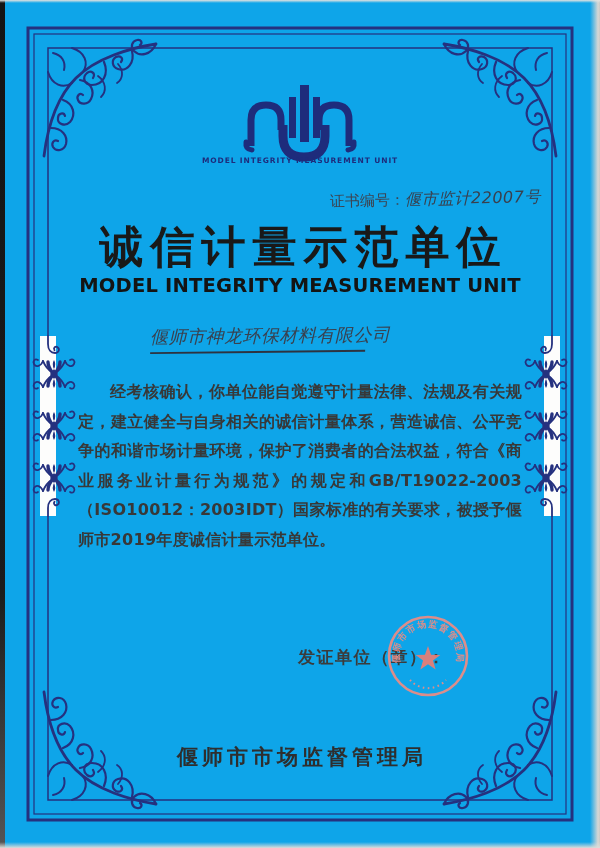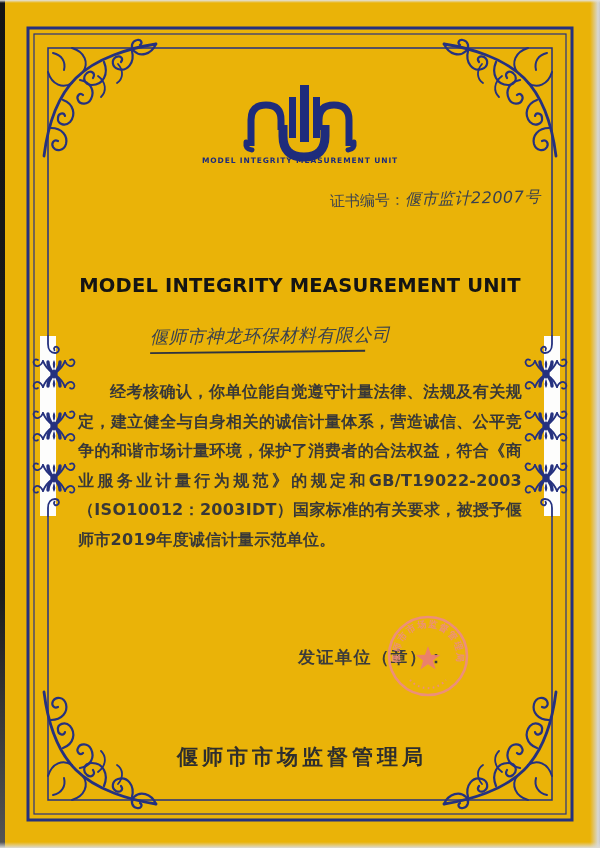--- a/index.html
+++ b/index.html
@@ -1,17 +1,17 @@
 <!DOCTYPE html>
 <html><head>
 <meta charset="utf-8">
 <style>
   html,body{margin:0;padding:0;}
   body{width:600px;height:848px;background:#f6f6f4;font-family:"DejaVu Sans","Liberation Sans",sans-serif;}
-  .page{position:relative;width:600px;height:848px;background:#eab308;overflow:hidden;}
+  .page{position:relative;width:600px;height:848px;background:#0ea5e9;overflow:hidden;}
 
   
   .edge-left{position:absolute;left:0;top:0;width:5px;height:848px;background:linear-gradient(180deg,#141414 0%,#1c1c1c 70%,#555 100%);}
   .edge-right{position:absolute;right:0;top:0;width:10px;height:848px;background:linear-gradient(90deg,rgba(200,200,198,0) 0%,#d7d7d4 80%,#c9c9c6 100%);}
   .edge-bottom{position:absolute;left:0;bottom:0;width:600px;height:6px;background:linear-gradient(0deg,#dddcd8 0%,rgba(221,220,216,0) 100%);}
   .edge-top{position:absolute;left:0;top:0;width:600px;height:3px;background:linear-gradient(180deg,#e4e3e0 0%,rgba(228,227,224,0) 100%);}
 
   .deco{position:absolute;left:0;top:0;width:600px;height:848px;pointer-events:none;}
 
   .abs{position:absolute;}
@@ -106,20 +106,21 @@
       <path d="M45,45 V56 Q45,77 66,77 Q87,77 87,56 V45" stroke-width="9"></path>
     </g>
   </svg>
 
   <div class="abs logo-caption">MODEL INTEGRITY MEASUREMENT UNIT</div>
 
   <div class="abs cert-no">
     <span>证书编号：</span><span class="hw">偃市监计22007号</span>
   </div>
 
+  <div class="abs title-zh">诚信计量示范单位</div>
   <div class="abs title-en">MODEL INTEGRITY MEASUREMENT UNIT</div>
 
   <div class="abs awardee">偃师市神龙环保材料有限公司</div>
 
   <div class="abs body-text">经考核确认，你单位能自觉遵守计量法律、法规及有关规定，建立健全与自身相关的诚信计量体系，营造诚信、公平竞争的和谐市场计量环境，保护了消费者的合法权益，符合《商业服务业计量行为规范》的规定和GB/T19022-2003（ISO10012：2003IDT）国家标准的有关要求，被授予偃师市2019年度诚信计量示范单位。</div>
 
   <div class="abs issuer">发证单位（章）：</div>
 
   <svg class="abs seal" viewBox="0 0 96 96" xmlns="http://www.w3.org/2000/svg">
     <circle cx="48" cy="48" r="39" fill="none" stroke="#ee8c84" stroke-width="2.6"></circle>

